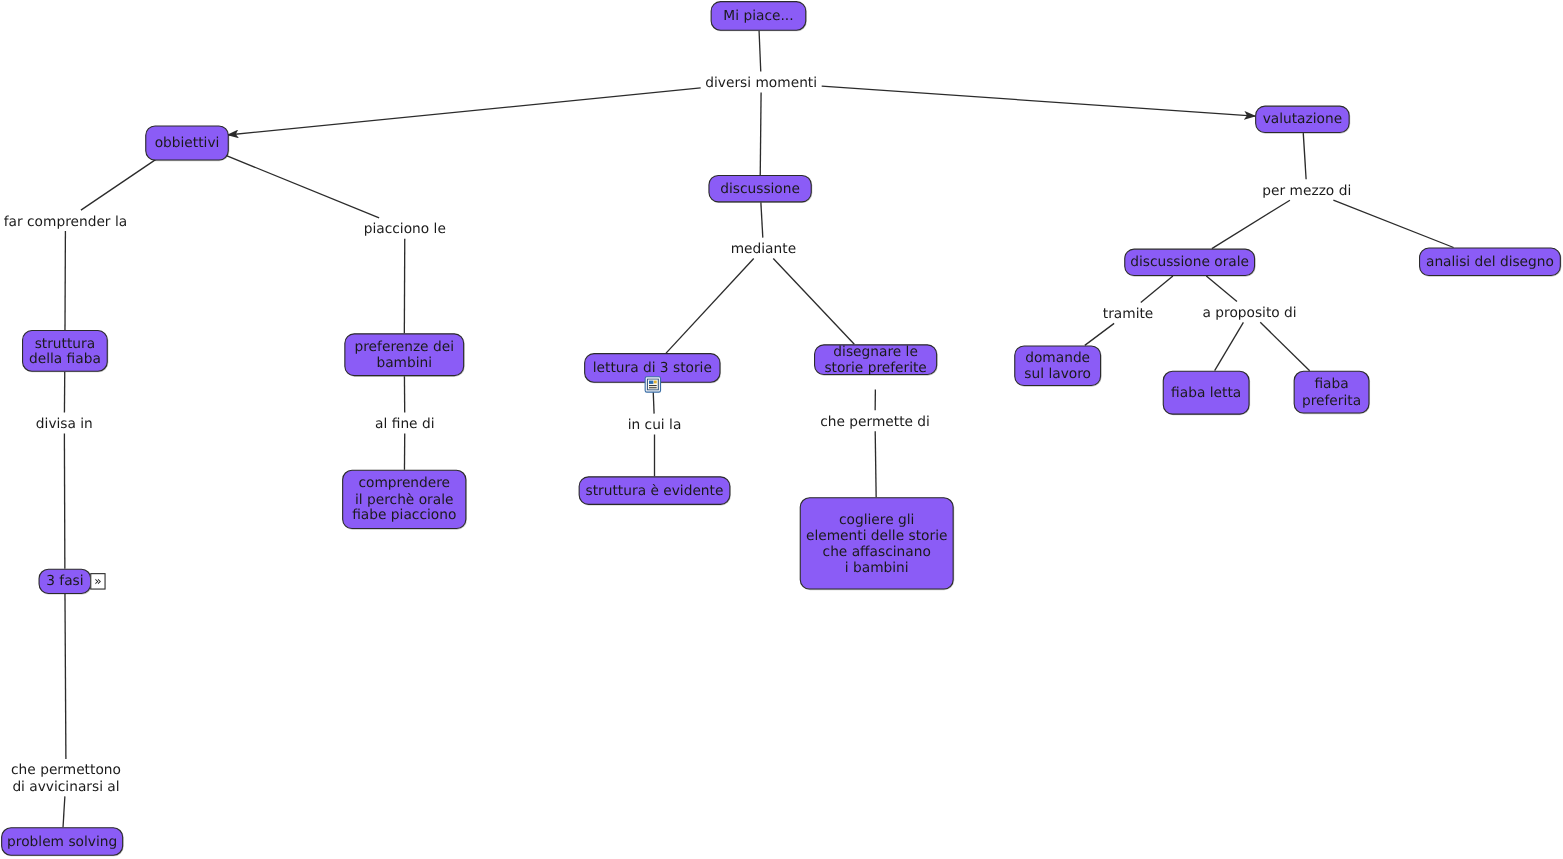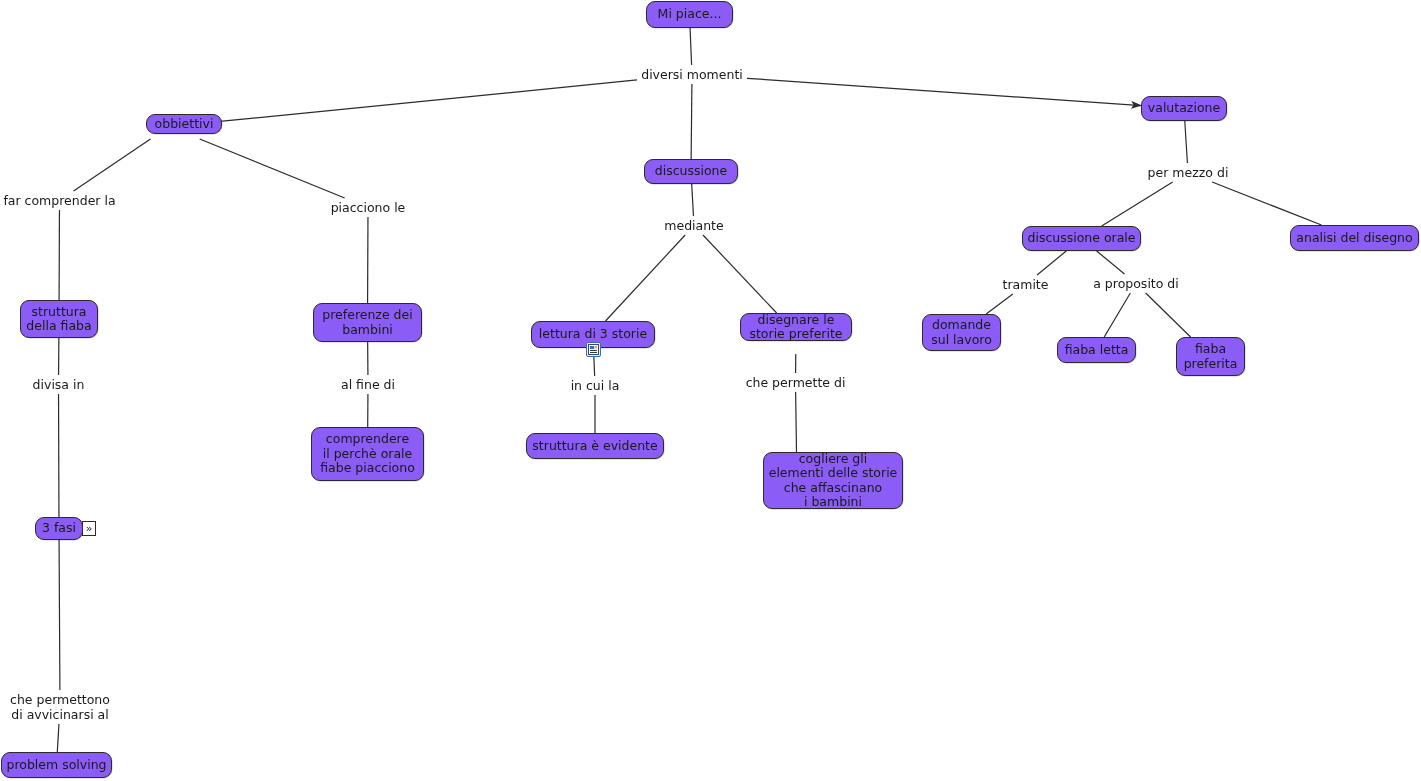--- a/index.html
+++ b/index.html
@@ -117,43 +117,43 @@
       <line x1="1172.6704545454545" y1="182" x2="1101.6704545454545" y2="226" stroke="#2b2b2b" stroke-width="1.2"></line>
       <line x1="1212.148854961832" y1="182" x2="1321.4541984732825" y2="225" stroke="#2b2b2b" stroke-width="1.2"></line>
       <line x1="1066.2826086956522" y1="251" x2="1037.0652173913043" y2="275" stroke="#2b2b2b" stroke-width="1.2"></line>
       <line x1="1096.638888888889" y1="251" x2="1124.4944444444445" y2="274" stroke="#2b2b2b" stroke-width="1.2"></line>
       <line x1="1012.8333333333334" y1="294" x2="986.1666666666666" y2="314" stroke="#2b2b2b" stroke-width="1.2"></line>
       <line x1="1130.357142857143" y1="293" x2="1104.2218045112782" y2="337" stroke="#2b2b2b" stroke-width="1.2"></line>
       <line x1="1145.695205479452" y1="293" x2="1190.599315068493" y2="337" stroke="#2b2b2b" stroke-width="1.2"></line>
     </svg>
   <div id="nodes-layer">
       <div class="node" style="left: 646px; top: 1px; width: 87px; height: 27px;">Mi piace...</div>
-      <div class="node" style="left: 146px; top: 114px; width: 76px; height: 20px;">obbiettivi</div>
+      <div class="node" style="left: 132px; top: 114px; width: 76px; height: 32px;">obbiettivi</div>
       <div class="node" style="left: 1141px; top: 96px; width: 86px; height: 25px;">valutazione</div>
       <div class="node" style="left: 644px; top: 159px; width: 94px; height: 25px;">discussione</div>
       <div class="node" style="left: 20px; top: 300px; width: 78px; height: 38px;">struttura
 della fiaba</div>
       <div class="node" style="left: 313px; top: 303px; width: 109px; height: 39px;">preferenze dei
 bambini</div>
       <div class="node" style="left: 531px; top: 321px; width: 124px; height: 27px;">lettura di 3 storie</div>
       <div class="node" style="left: 740px; top: 313px; width: 112px; height: 28px;">disegnare le
 storie preferite</div>
       <div class="node" style="left: 1022px; top: 226px; width: 119px; height: 25px;">discussione orale</div>
       <div class="node" style="left: 1290px; top: 225px; width: 129px; height: 26px;">analisi del disegno</div>
       <div class="node" style="left: 311px; top: 427px; width: 113px; height: 54px;">comprendere
 il perchè orale
 fiabe piacciono</div>
       <div class="node" style="left: 526px; top: 433px; width: 138px; height: 26px;">struttura è evidente</div>
-      <div class="node" style="left: 727px; top: 452px; width: 140px; height: 57px; margin-left: 36px;">cogliere gli
+      <div class="node" style="left: 727px; top: 452px; width: 140px; height: 84px;">cogliere gli
 elementi delle storie
 che affascinano
 i bambini</div>
       <div class="node" style="left: 922px; top: 314px; width: 79px; height: 37px;">domande
 sul lavoro</div>
-      <div class="node" style="left: 1057px; top: 337px; width: 79px; height: 26px;">fiaba letta</div>
+      <div class="node" style="left: 1057px; top: 337px; width: 79px; height: 40px;">fiaba letta</div>
       <div class="node" style="left: 1176px; top: 337px; width: 69px; height: 39px;">fiaba
 preferita</div>
       <div class="node" style="left: 35px; top: 517px; width: 48px; height: 23px;">3 fasi</div>
       <div class="node" style="left: 1px; top: 752px; width: 111px; height: 26px;">problem solving</div>
       <div class="linkphrase" style="left: 638px; top: 66px; width: 108px; height: 17px;">diversi momenti</div>
       <div class="linkphrase" style="left: 2px; top: 192px; width: 115px; height: 17px;">far comprender la</div>
       <div class="linkphrase" style="left: 329px; top: 199px; width: 78px; height: 17px;">piacciono le</div>
       <div class="linkphrase" style="left: 664px; top: 217px; width: 60px; height: 17px;">mediante</div>
       <div class="linkphrase" style="left: 1146px; top: 164px; width: 84px; height: 17px;">per mezzo di</div>
       <div class="linkphrase" style="left: 32px; top: 376px; width: 53px; height: 17px;">divisa in</div>

